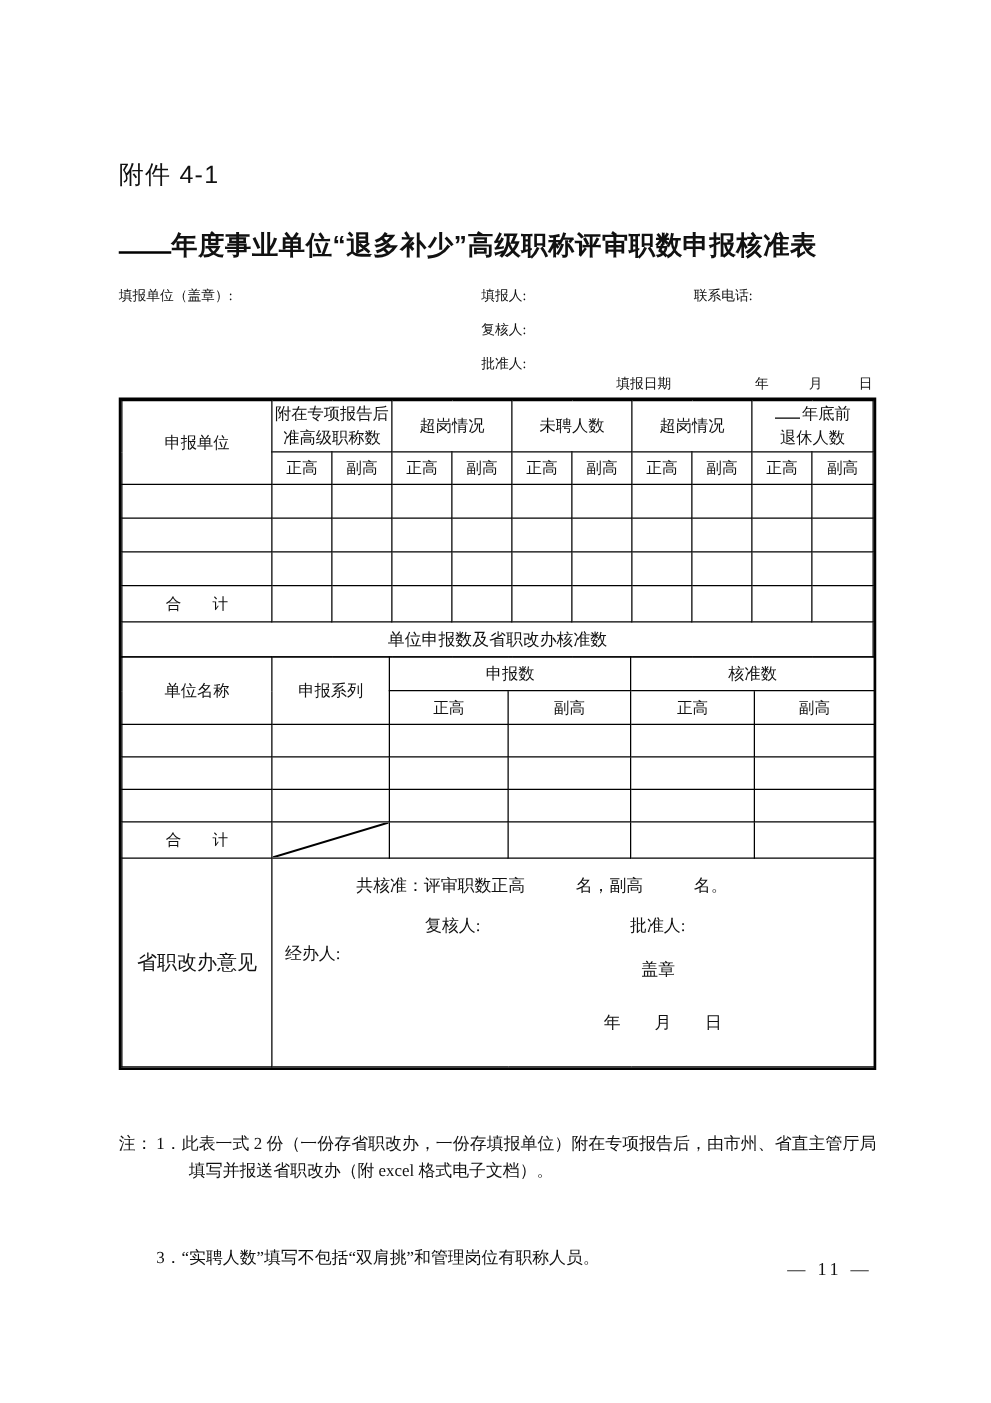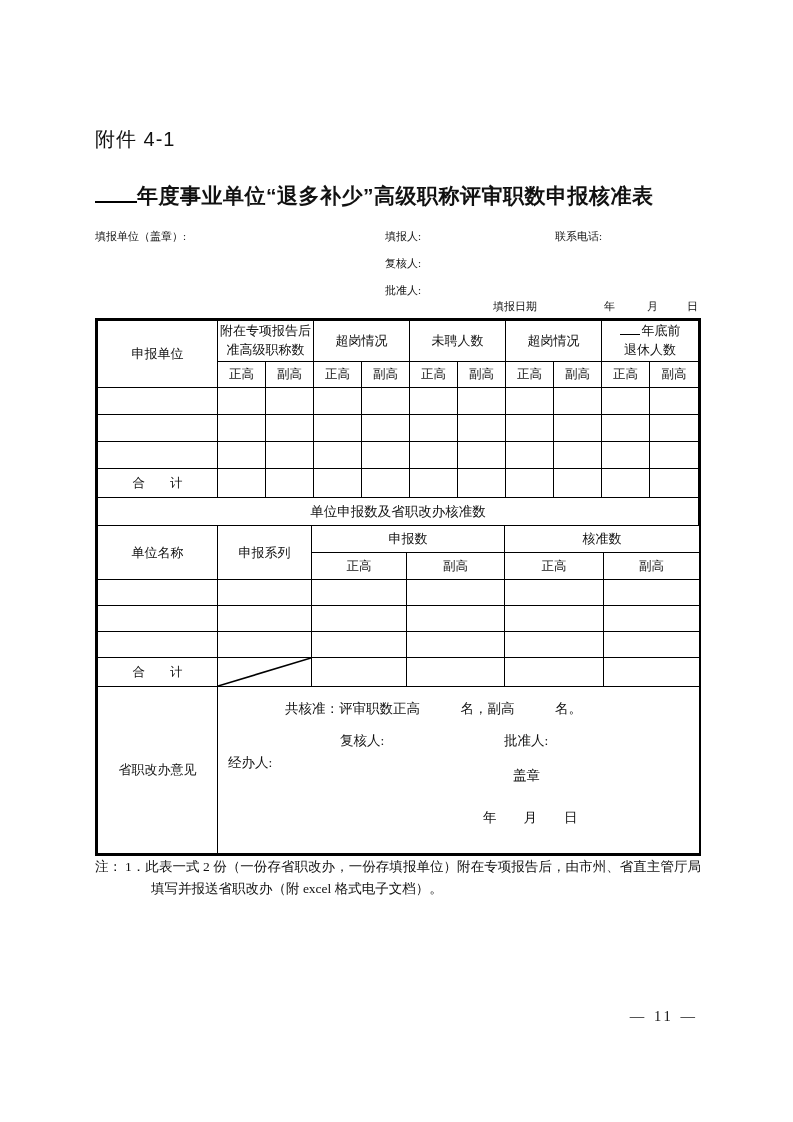--- a/index.html
+++ b/index.html
@@ -47,30 +47,30 @@
   tr.rB-data td{height:25px;}
   tr.rB-total td{height:28px;}
   .prewrap{white-space:pre-line;line-height:1.45;}
   .retire-cell{line-height:1.45;}
   .blank-short{
     display:inline-block;width:20px;height:0.9em;
     border-bottom:1.5px solid #000;margin-right:2px;
   }
   .diag-cell{padding:0;position:relative;}
   .diag-cell svg{position:absolute;left:0;top:0;width:100%;height:100%;display:block;}
-  .opinion-label-cell{font-size:13px;height:166px;}
+  .opinion-label-cell{font-size:16px;height:166px;}
   .opinion-body-cell{position:relative;padding:0;}
   .op-abs{position:absolute;font-size:13.5px;white-space:nowrap;}
   .notes{
     position:absolute;left:95px;top:856px;width:606px;
     font-size:13.5px;line-height:1.6;position:absolute;
   }
   .notes-inner{position:relative;padding-left:30px;}
   .note-prefix{position:absolute;left:0;top:0;}
-  .note-item{padding-left:26px;text-indent:-26px;text-align:justify;}
+  .note-item{padding-left:26px;text-indent:-26px;text-align:justify;margin-top:48px;}
   .page-number{
     position:absolute;top:1008px;right:95px;
     font-size:14.5px;letter-spacing:3px;white-space:nowrap;
   }
 </style>
 </head>
 <body>
 
 <div class="attachment">附件 4-1</div>
 
@@ -258,16 +258,17 @@
       </td>
     </tr>
   </tbody>
     </table>
 </div>
 
 <div class="notes">
   <div class="notes-inner">
     <span class="note-prefix">注：</span>
     <div class="note-item">1．此表一式 2 份（一份存省职改办，一份存填报单位）附在专项报告后，由市州、省直主管厅局填写并报送省职改办（附 excel 格式电子文档）。</div>
+    <div class="note-item">3．“实聘人数”填写不包括“双肩挑”和管理岗位有职称人员。</div>
   </div>
 </div>
 
 <div class="page-number">— 11 —</div>
 
 </body></html>

